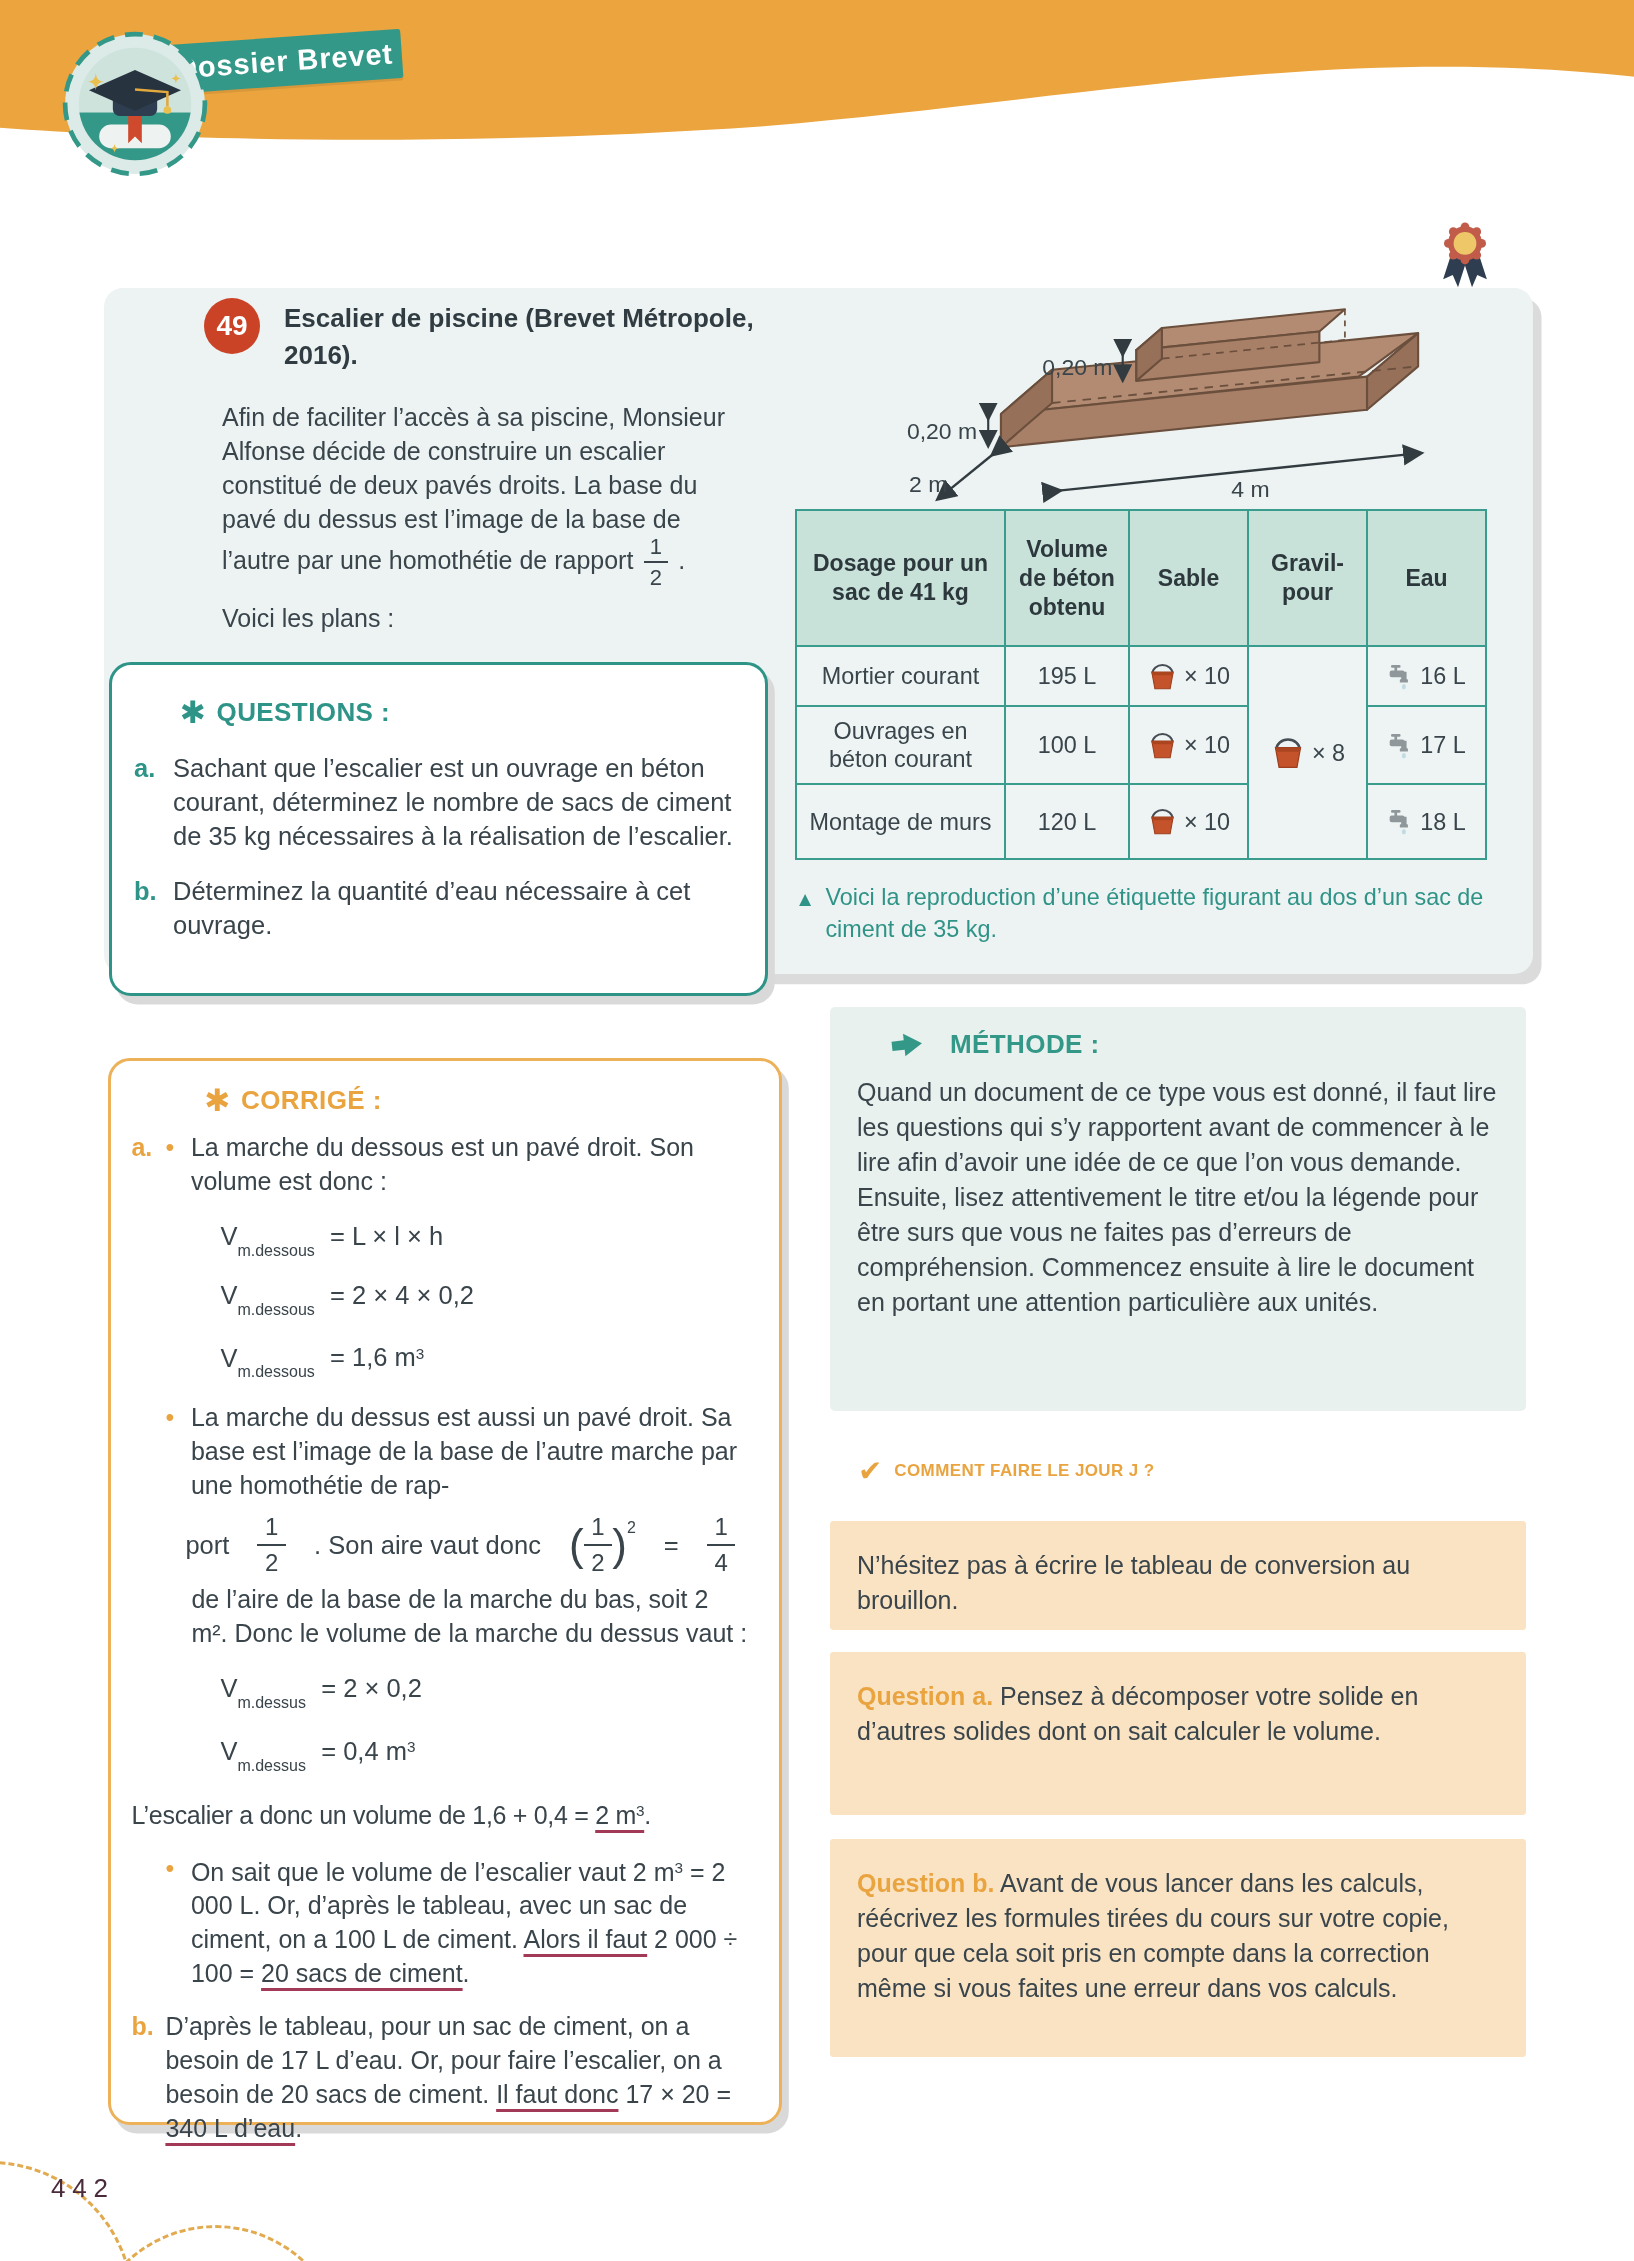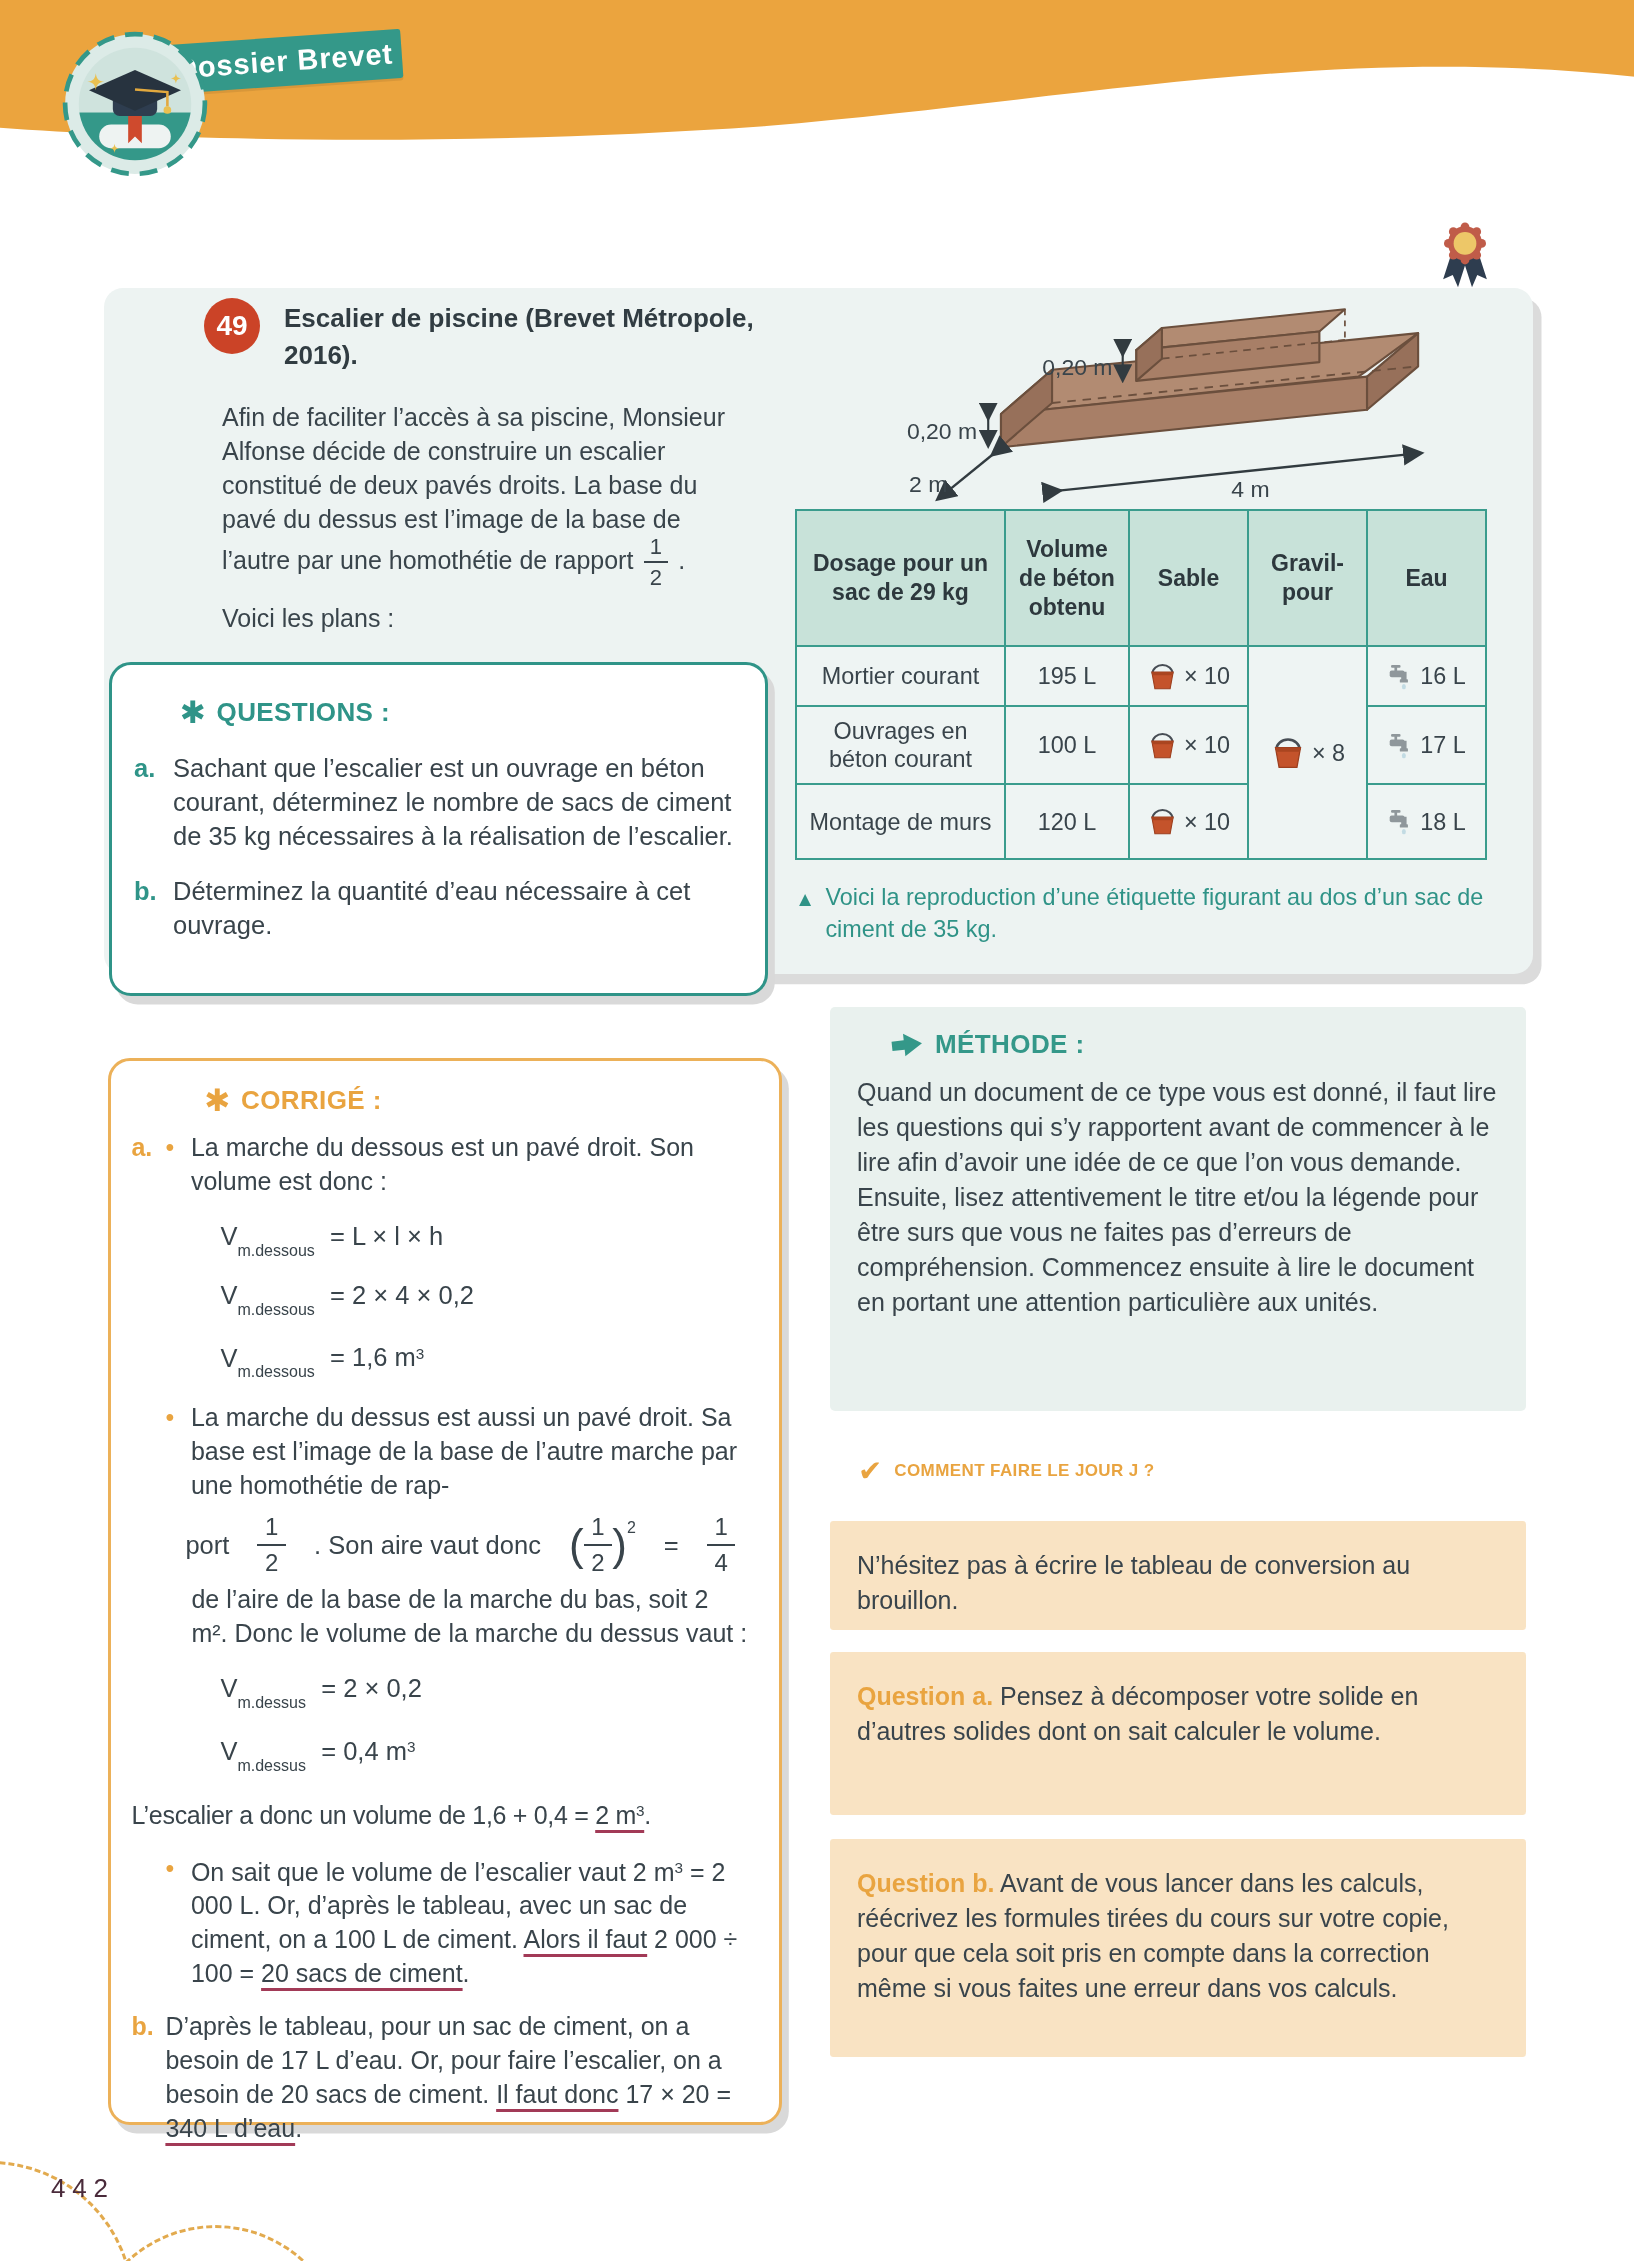--- a/index.html
+++ b/index.html
@@ -69,21 +69,21 @@
   .ifrac .fd{padding-top:3.4px;}
   .bigp{font-size:44px;font-weight:300;line-height:0;}
   .sqwrap{display:inline-flex;align-items:center;}
   .psup{font-size:16px;align-self:flex-start;margin-top:-3.4px;}
   .volline{margin-top:22px;letter-spacing:-0.3px;}
   .u{text-decoration:underline;text-decoration-color:#a23a57;text-decoration-thickness:3px;text-underline-offset:6px;}
 
   
   .methode{left:830px;top:1007px;width:696px;height:404px;background:#e9f1ee;border-radius:5.1px;
            box-sizing:border-box;padding:22px 25.5px 0 27px;}
-  .m-head{margin-left:34px;display:flex;align-items:center;gap:12px;}
+  .m-head{margin-left:34px;display:flex;align-items:center;gap:27px;}
   .m-head span{color:#349889;font-size:26px;font-weight:bold;letter-spacing:0.4px;}
   .m-body{margin-top:15.3px;font-size:25px;line-height:35px;color:#39444b;}
   .j-head{left:858px;top:1454px;display:flex;align-items:center;gap:12px;}
   .j-head .chk{color:#e9a440;font-size:29px;font-weight:bold;}
   .j-head span.t{color:#e9a440;font-size:17px;font-weight:bold;letter-spacing:0.4px;}
   .tip{left:830px;width:696px;background:#f9e3c3;border-radius:3.4px;box-sizing:border-box;
        padding:27px 29px 0 27px;font-size:25px;line-height:35px;color:#39444b;}
   .tip1{top:1521px;height:109px;}
   .tip2{top:1652px;height:163px;}
   .tip3{top:1839px;height:218px;}
@@ -189,21 +189,21 @@
   <table class="abs dosage-table">
     <colgroup>
         <col style="width:209px">
         <col style="width:124px">
         <col style="width:119px">
         <col style="width:119px">
         <col style="width:119px">
       </colgroup>
     <tbody>
         <tr class="hrow">
-      <th>Dosage pour un sac de 29 kg</th>
+      <th>Dosage pour un sac de 41 kg</th>
       <th>Volume de béton obtenu</th>
       <th>Sable</th>
       <th><span>Gravil-</span><br><span>pour</span></th>
       <th>Eau</th>
     </tr>
     <tr style="height:60px">
       <td>Mortier courant</td>
       <td>195 L</td>
       <td>
             <span class="cellflex">

